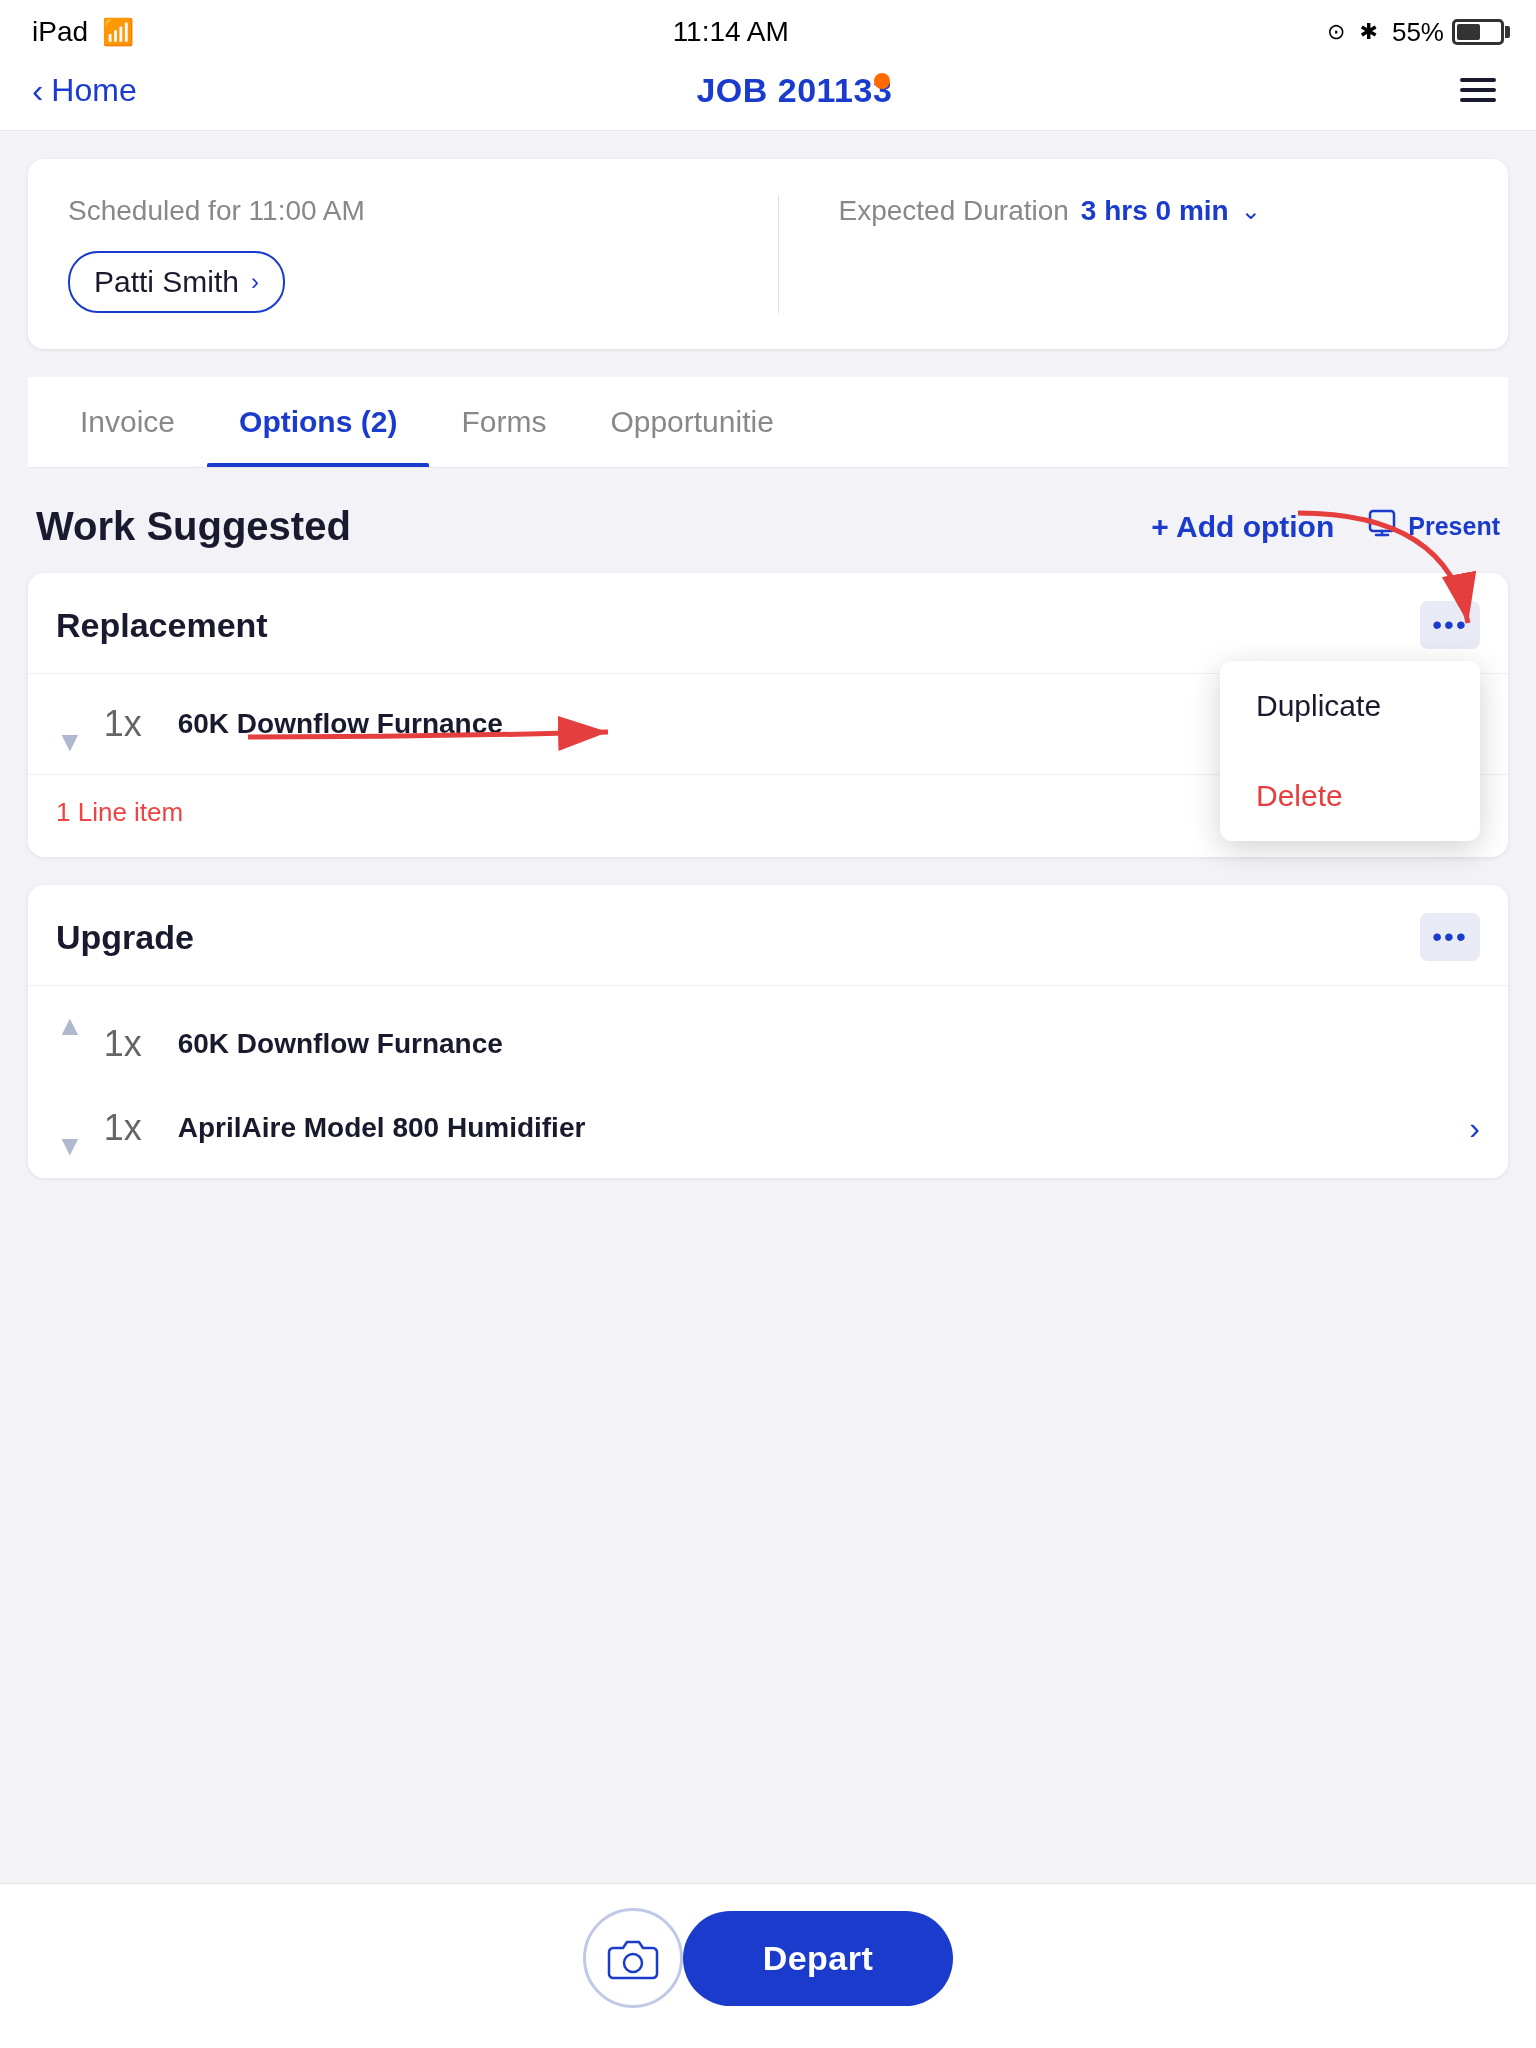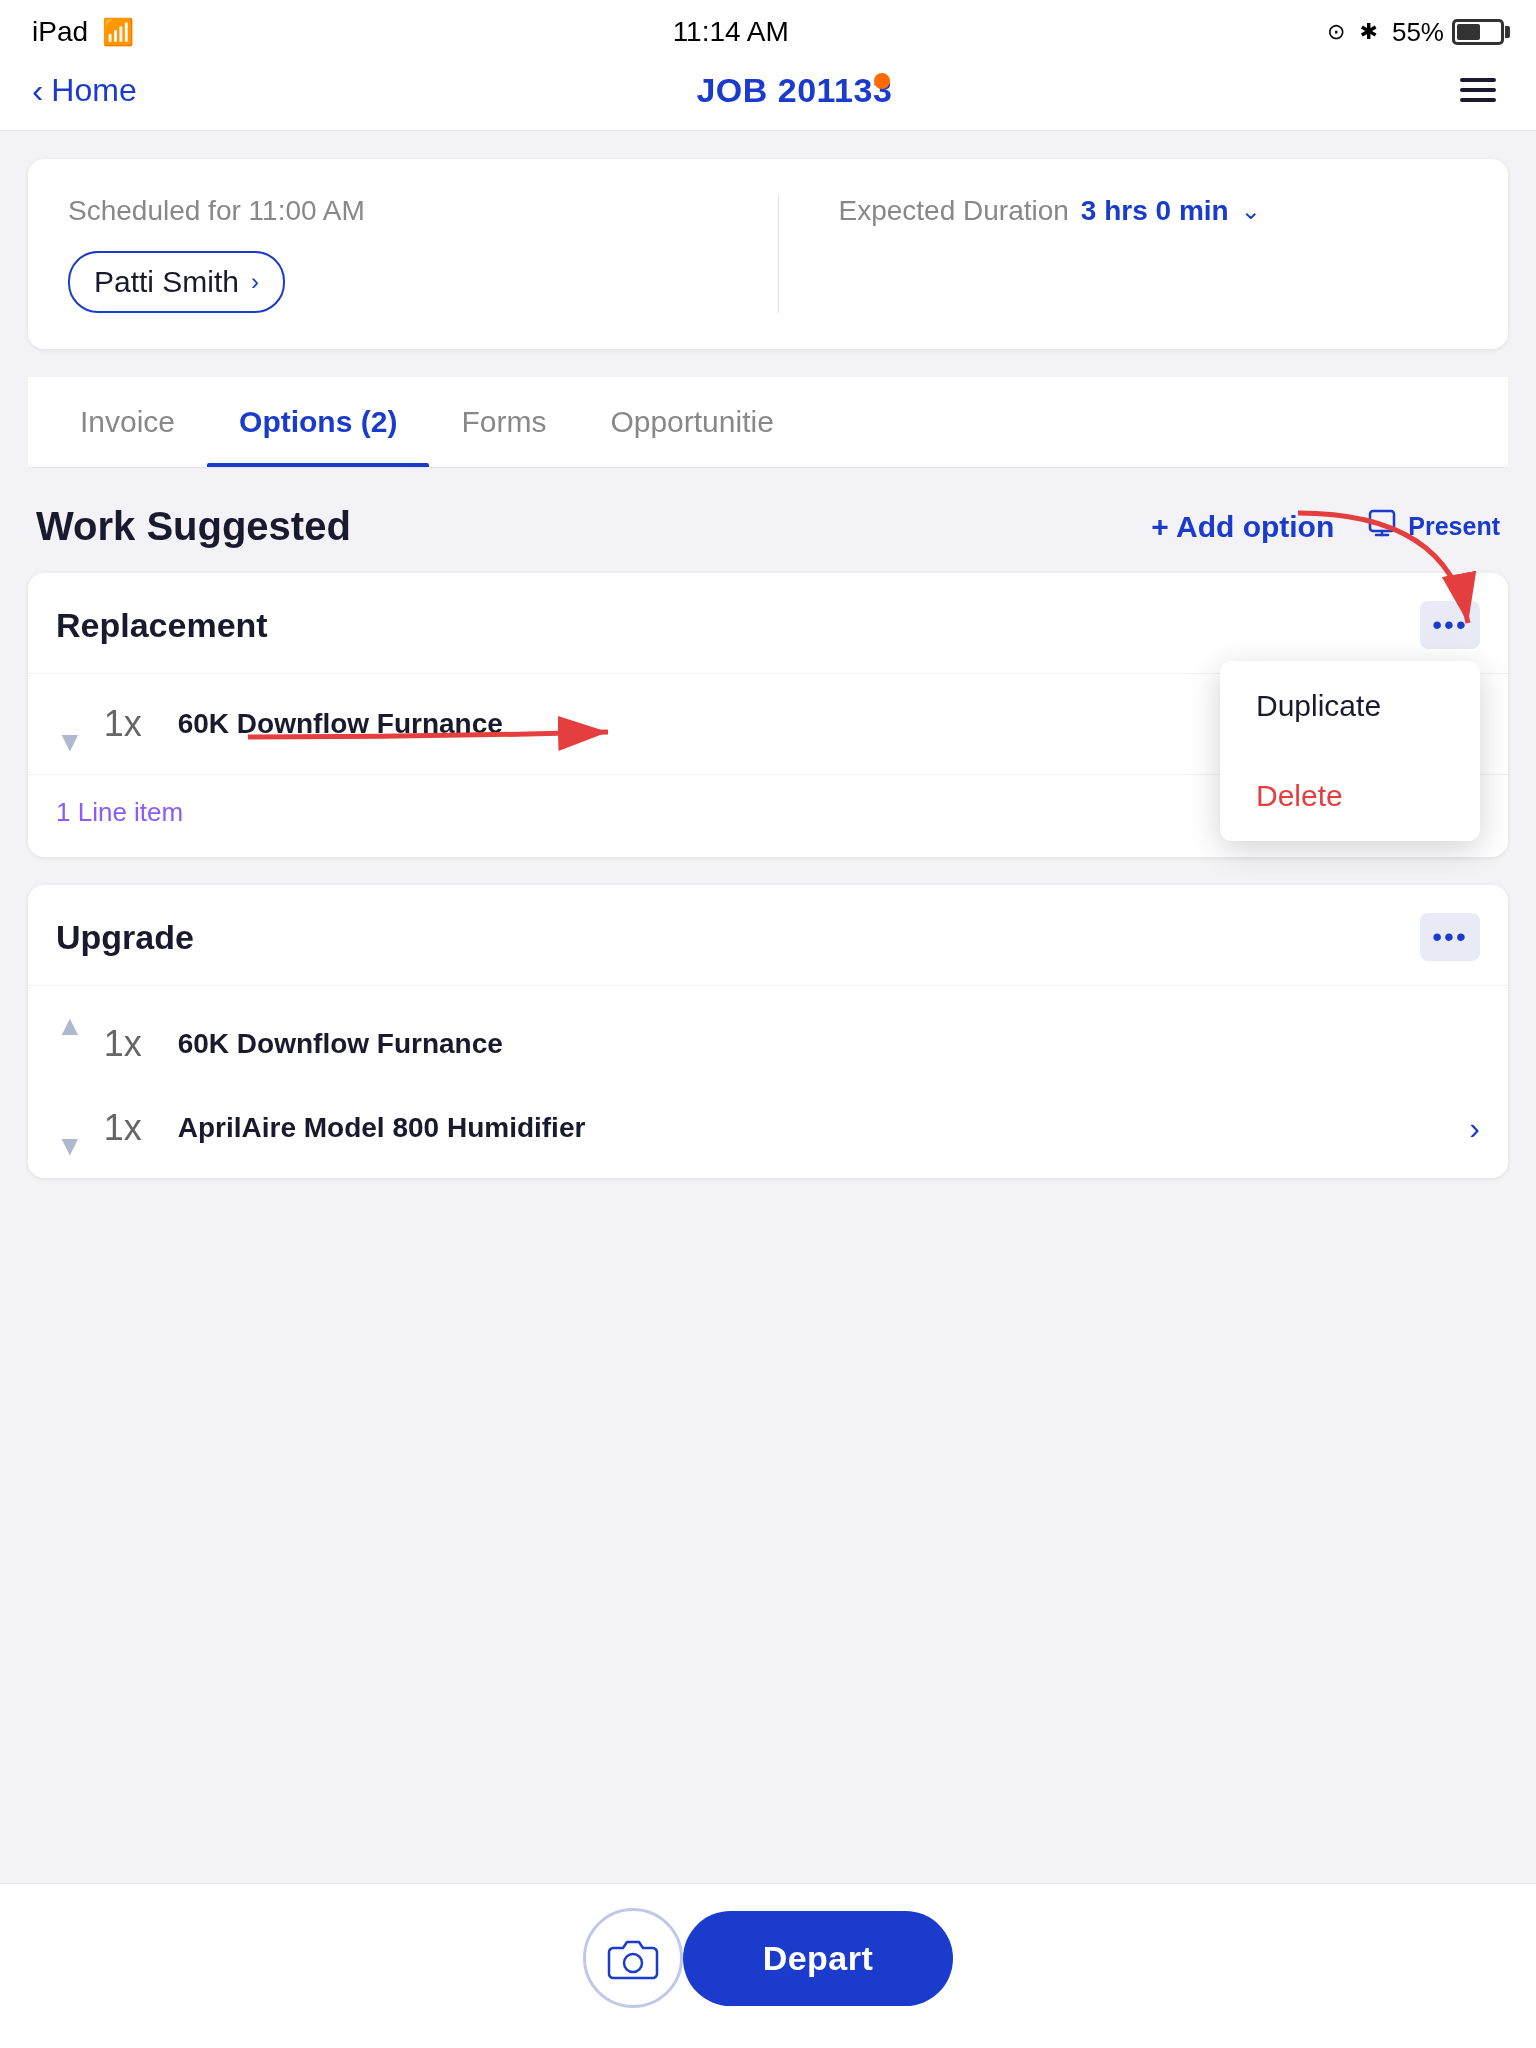--- a/index.html
+++ b/index.html
@@ -194,21 +194,21 @@
     .item-name { font-size: 28px; font-weight: 700; color: #1a1a2e; flex: 1; }
 
     
     .card-footer {
       display: flex;
       justify-content: space-between;
       align-items: center;
       padding: 20px 28px 28px;
       border-top: 1px solid #f0f0f0;
     }
-    .line-count { color: #8b5cf6; font-size: 26px; }
+    .line-count { color: #ef4444; font-size: 26px; }
     .line-total { font-size: 30px; font-weight: 700; color: #1a1a2e; }
 
     
     .bottom-bar {
       position: fixed;
       bottom: 0; left: 0; right: 16px;
       background: white;
       padding: 24px 48px 40px;
       display: flex;
       justify-content: center;

